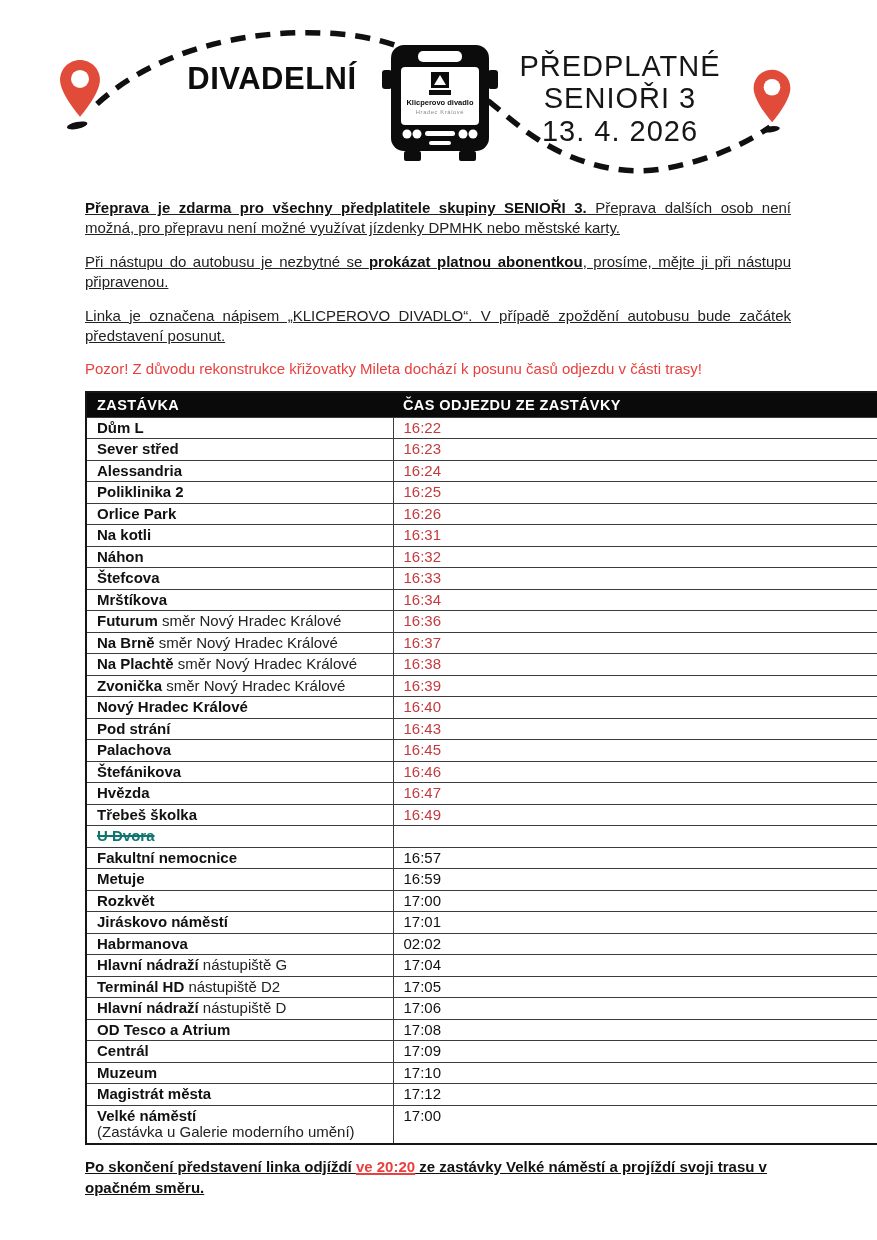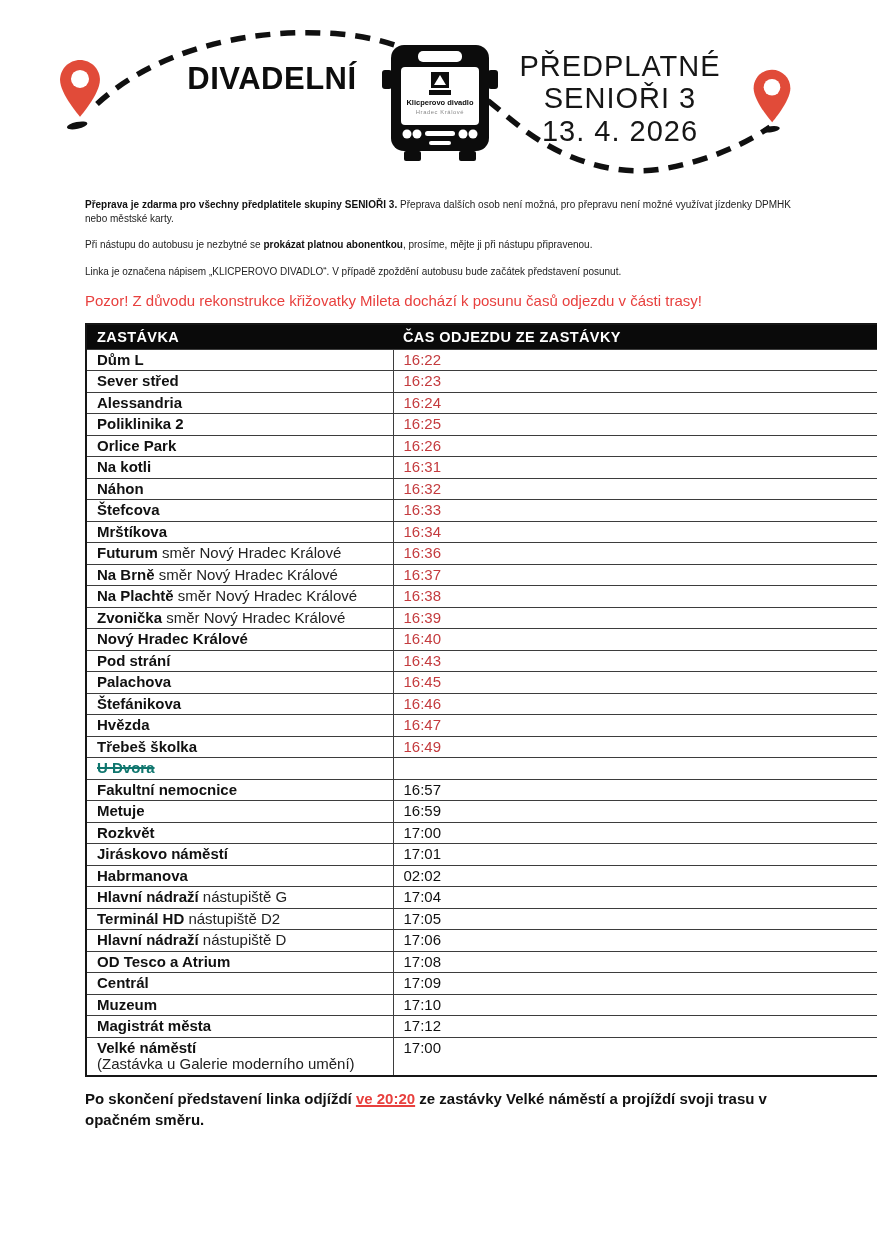--- a/index.html
+++ b/index.html
@@ -23,21 +23,21 @@
     line-height: 1.1; letter-spacing: 0.5px; color: #0d0d0d;
   }
   .bus { position: absolute; left: 382px; top: 42px; width: 116px; height: 122px; }
   .sub-block {
     position: absolute; left: 508px; top: 50px; width: 224px;
     text-align: center; font-weight: 400; font-size: 29px;
     line-height: 1.12; letter-spacing: 1px; color: #161616;
   }
   
   .content { position: absolute; left: 85px; top: 198px; width: 706px; }
-  .para { font-size: 10px; line-height: 1.36; text-align: justify; margin-bottom: 13px; color: #222; }
+  .para { font-size: 15px; line-height: 1.36; text-align: justify; margin-bottom: 13px; color: #222; text-decoration: underline; }
   .para .bold { font-weight: bold; color: #111; }
   .warning { font-size: 15px; line-height: 1.3; margin-bottom: 12px; }
   
   table.timetable {
     width: 838px; border-collapse: collapse;
     border: 2px solid #161616;
   }
   table.timetable th {
     background: #0a0a0a; color: #ffffff; text-align: left;
     font-size: 14.5px; letter-spacing: 0.4px;
@@ -51,21 +51,21 @@
   }
   .stop-name { font-weight: bold; color: #111; }
   .stop-suffix { font-weight: normal; color: #222; }
   .stop-line2 { font-weight: normal; color: #222; }
   td.time-cell { color: #111; }
   td.time-cell.red { color: #c43b3e; }
   .struck { color: #0f766e; text-decoration: line-through; text-decoration-thickness: 2px; }
   
   .footer-note {
     margin-top: 12px; font-size: 15px; font-weight: bold;
-    line-height: 1.38; color: #111; width: 706px;
+    line-height: 1.38; color: #111; width: 706px; text-decoration: underline;
   }
   .footer-note .red-underline { text-decoration: underline; text-decoration-thickness: 2px; }
 </style>
 </head>
 <body>
 
 <div class="header">
 
   <svg class="curve-svg" viewBox="0 0 877 192">
     <path d="M 97 104 C 150 55, 240 26, 340 34 C 372 37, 395 44, 418 54 C 460 74, 486 100, 524 130 C 562 158, 612 177, 662 169 C 704 162, 742 146, 770 127" fill="none" stroke="#101010" stroke-width="5.5" stroke-dasharray="15 10"></path>

